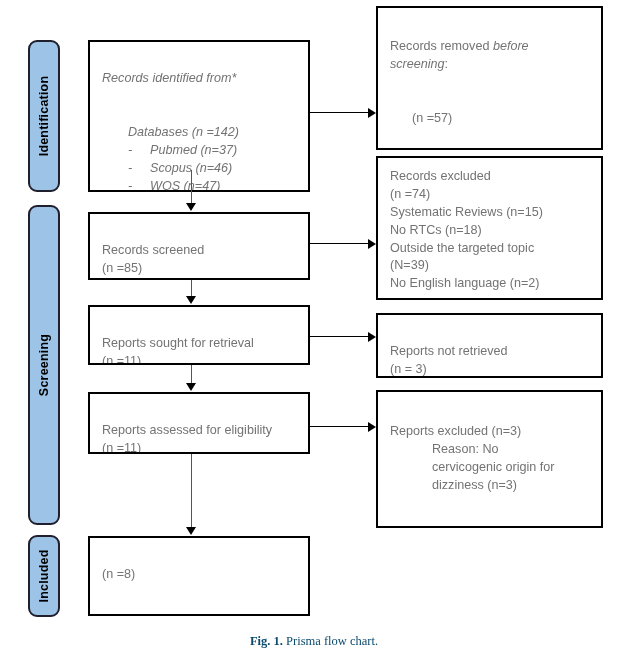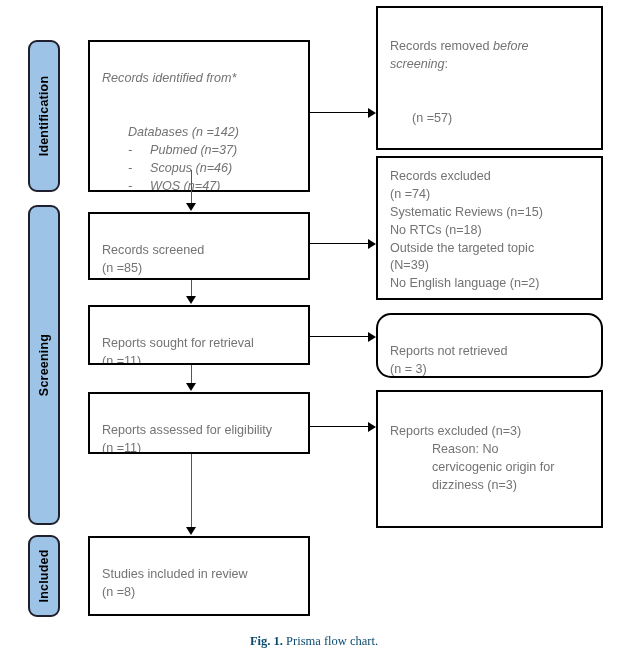--- a/index.html
+++ b/index.html
@@ -144,41 +144,40 @@
     <div class="line">Reports sought for retrieval</div>
     <div class="line">(n =11)</div>
   </div>
 
   <div class="flow-box" style="left:88px; top:392px; width:222px; height:62px;">
     <div class="line">Reports assessed for eligibility</div>
     <div class="line">(n =11)</div>
   </div>
 
   <div class="flow-box" style="left:88px; top:536px; width:222px; height:80px;">
-    <div class="line">Studies included in review</div>
     <div class="line">(n =8)</div>
   </div>
 
   <div class="flow-box" style="left:376px; top:6px; width:227px; height:144px; padding-top:30px;">
     <div class="line"><span>Records removed </span><em>before</em></div>
     <div class="line"><em>screening</em><span>:</span></div>
     <div class="line indent1" style="padding-left:22px;">(n =57)</div>
   </div>
 
   <div class="flow-box" style="left:376px; top:156px; width:227px; height:144px; padding-top:10px;">
     <div class="line">Records excluded</div>
     <div class="line">(n =74)</div>
     <div class="line">Systematic Reviews (n=15)</div>
     <div class="line">No RTCs (n=18)</div>
     <div class="line">Outside the targeted topic</div>
     <div class="line">(N=39)</div>
     <div class="line">No English language (n=2)</div>
   </div>
 
-  <div class="flow-box" style="left:376px; top:313px; width:227px; height:65px;border-radius:15px;">
+  <div class="flow-box" style="left:376px; top:313px; width:227px; height:65px;">
     <div class="line">Reports not retrieved</div>
     <div class="line">(n = 3)</div>
   </div>
 
   <div class="flow-box" style="left:376px; top:390px; width:227px; height:138px; padding-top:31px;">
     <div class="line">Reports excluded (n=3)</div>
     <div class="line indent2">Reason: No</div>
     <div class="line indent2">cervicogenic origin for</div>
     <div class="line indent2">dizziness (n=3)</div>
   </div>

